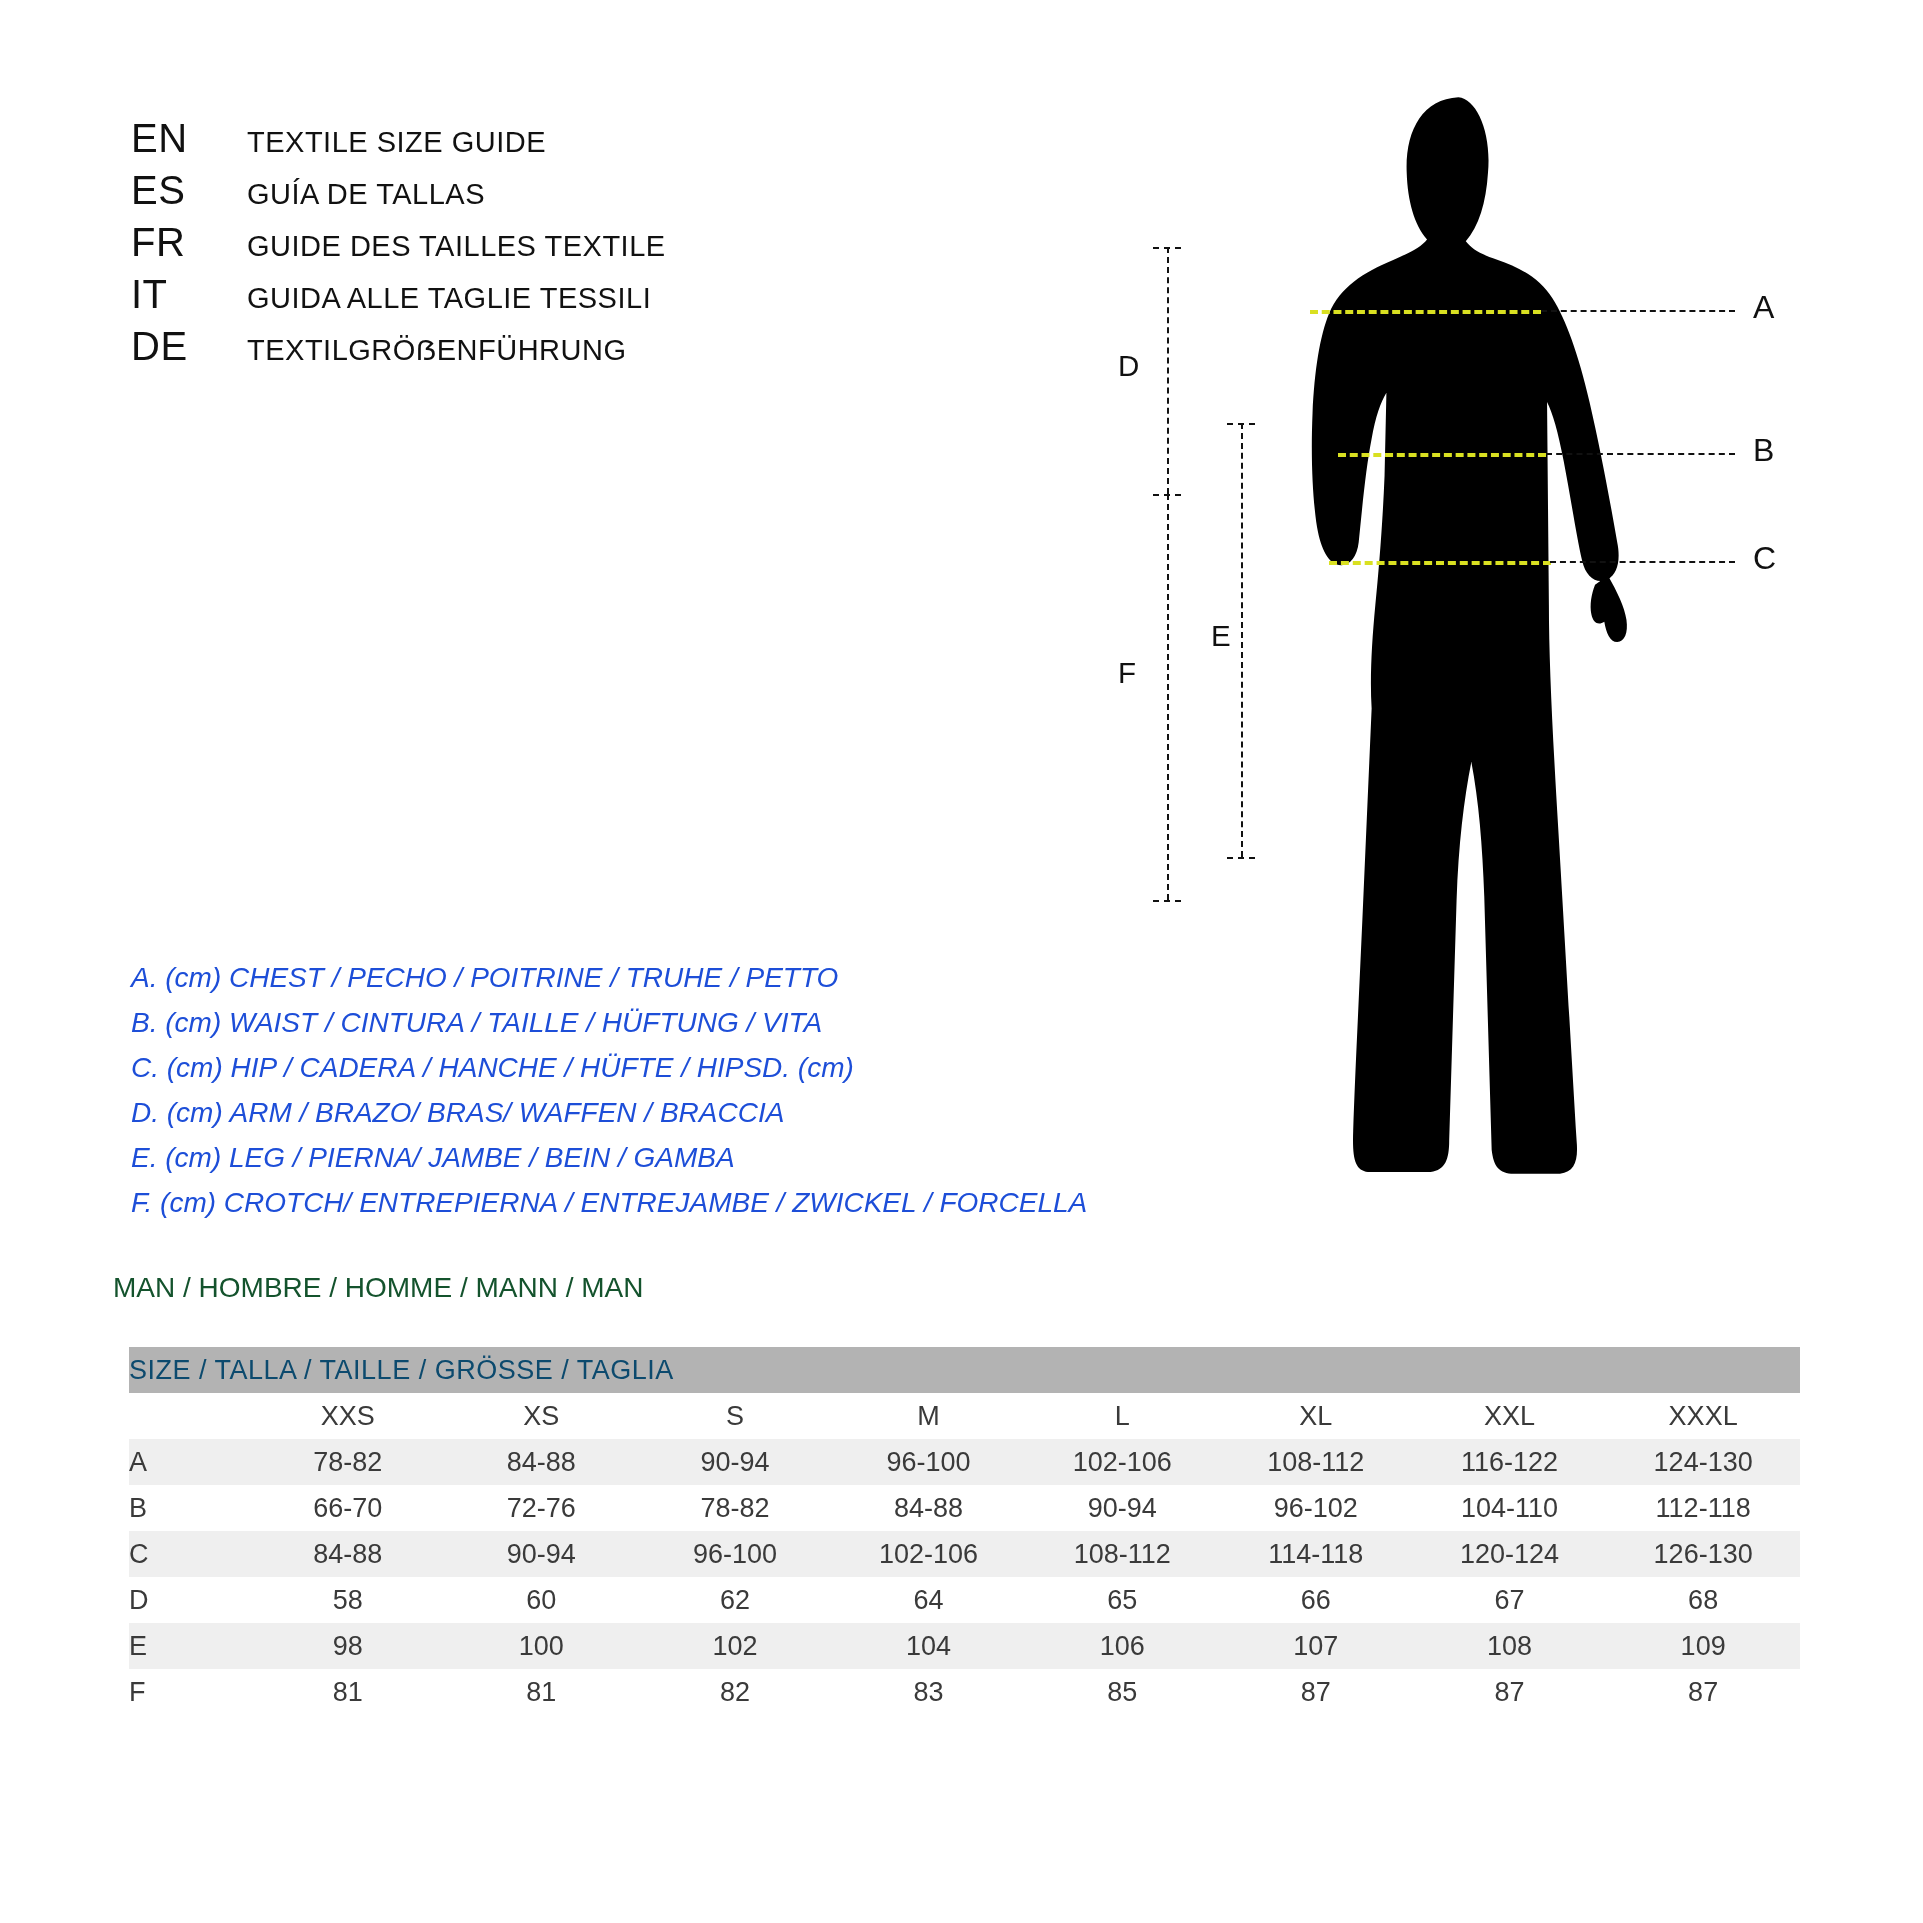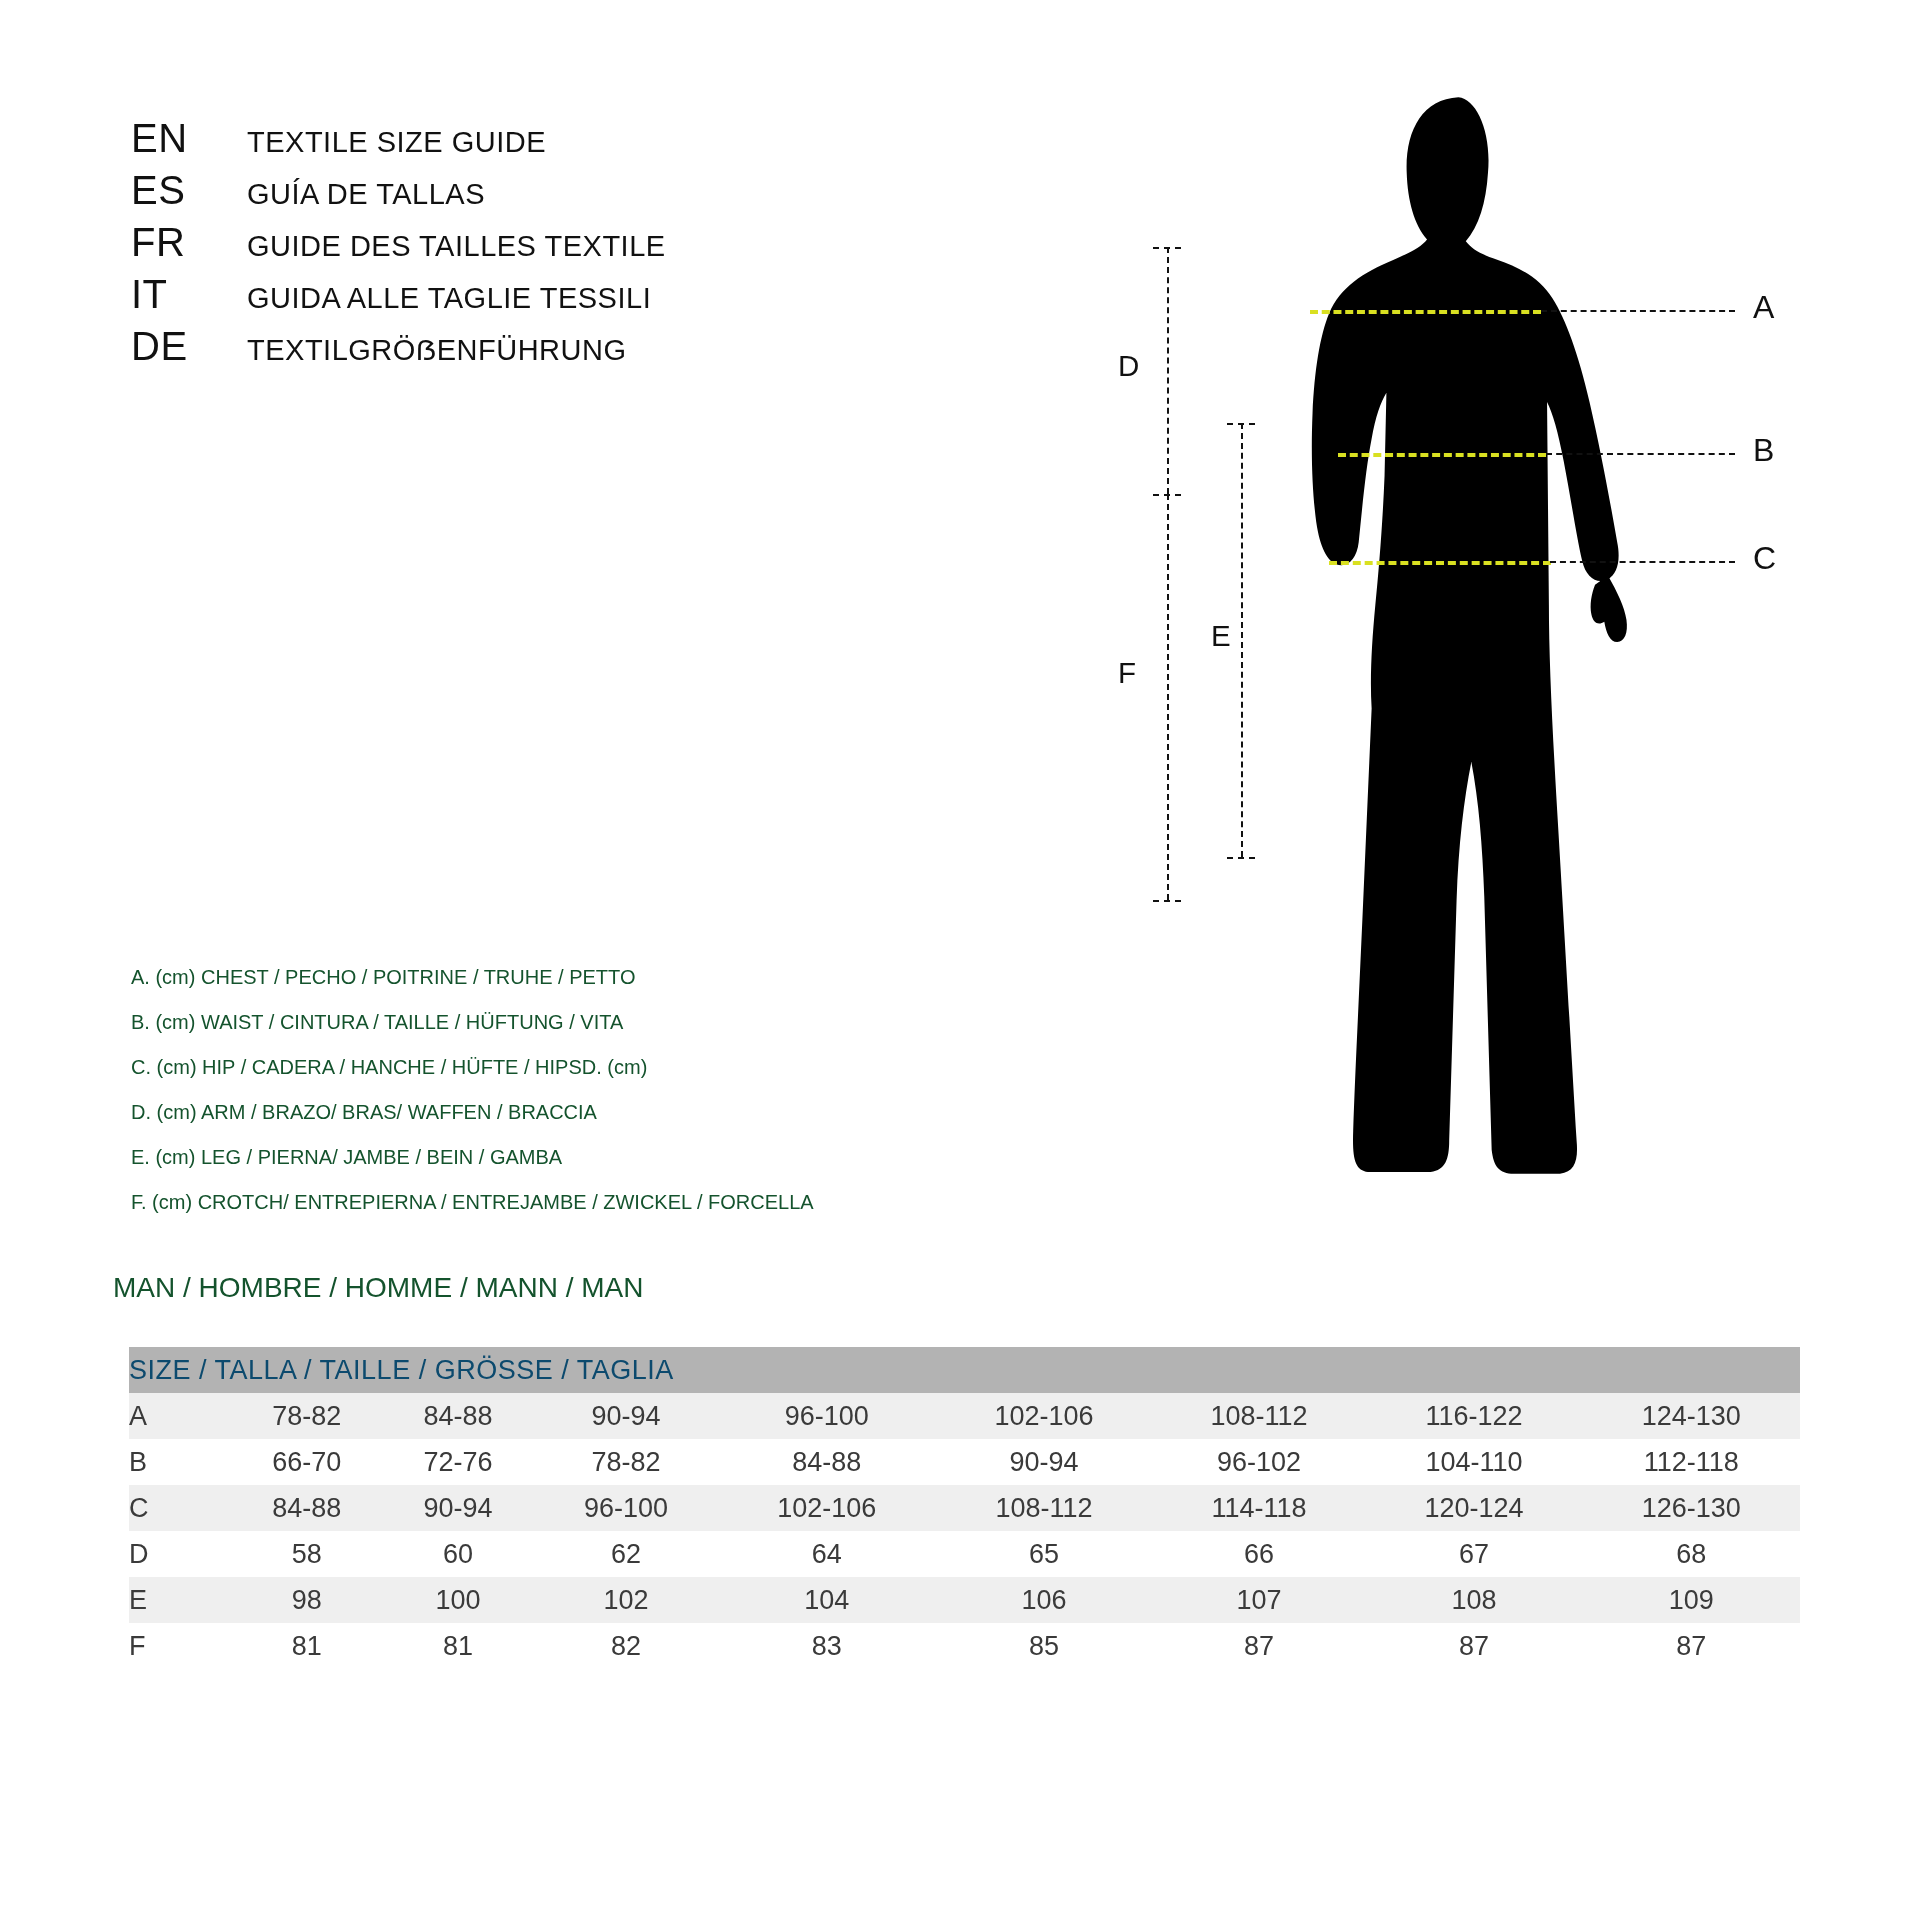--- a/index.html
+++ b/index.html
@@ -39,24 +39,25 @@
     color: #111;
   }
 
   
   .legend-block {
     position: absolute;
     left: 131px;
     top: 955px;
   }
   .legend-row {
-    font-size: 20px;
+    font-size: 28px;
     line-height: 45px;
-    color: #14532d;
+    color: #1d4ed8;
     white-space: nowrap;
+    font-style: italic;
   }
   .gender-row {
     position: absolute;
     left: 113px;
     top: 1272px;
     font-size: 28px;
     color: #14532d;
   }
 
   
@@ -249,20 +250,31 @@
   <div class="vline" style="left:152px; top:406px; height:406px;"></div>
   <div class="hcap" style="left:138px; top:812px; width:28px;"></div>
   <span class="dim-letter" style="left:103px; top:568px;">F</span>
 </div>
 
 <table class="size-table">
   <tbody>
     <tr class="hdr-band">
       <td colspan="9">SIZE / TALLA / TAILLE / GRÖSSE / TAGLIA</td>
     </tr>
+    <tr class="col-head">
+      <td class="col-label"></td>
+      <td class="col-size">XXS</td>
+      <td class="col-size">XS</td>
+      <td class="col-size">S</td>
+      <td class="col-size">M</td>
+      <td class="col-size">L</td>
+      <td class="col-size">XL</td>
+      <td class="col-size">XXL</td>
+      <td class="col-size">XXXL</td>
+    </tr>
 
     <tr class="row-alt">
       <td class="col-label">A</td>
       <td>78-82</td>
       <td>84-88</td>
       <td>90-94</td>
       <td>96-100</td>
       <td>102-106</td>
       <td>108-112</td>
       <td>116-122</td>

